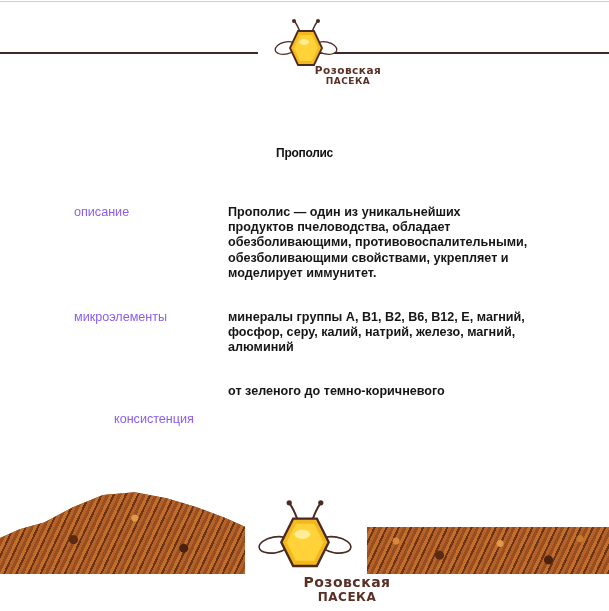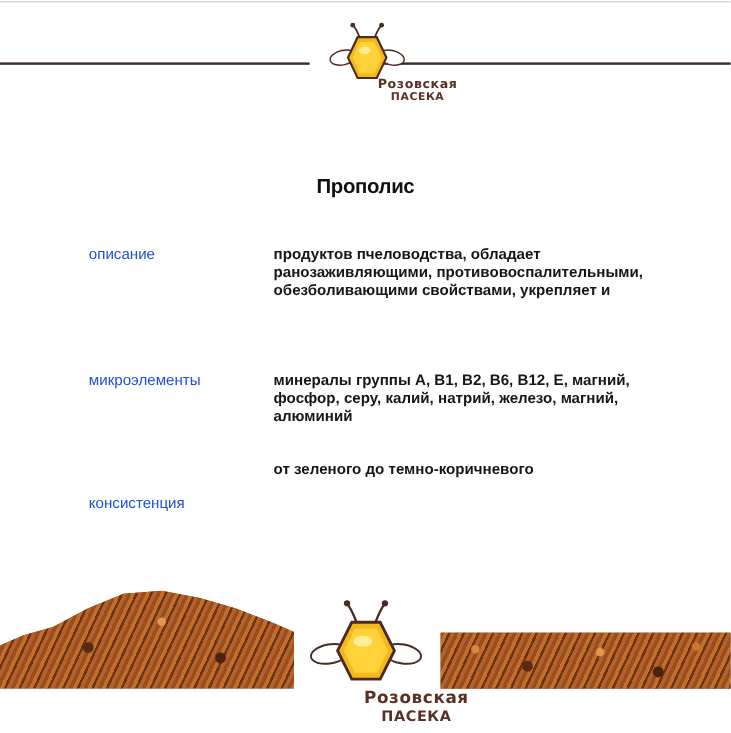--- a/index.html
+++ b/index.html
@@ -6,23 +6,23 @@
   body { width:609px; height:611px; background:#ffffff; position:relative; overflow:hidden; font-family:"Liberation Sans", sans-serif; color:#111; }
   .topline { position:absolute; left:0; top:1px; width:609px; height:1px; background:#cfcfcf; }
   .rule { position:absolute; top:52px; height:2px; background:#3b2a26; }
   .rule.left { left:0; width:258px; }
   .rule.right { left:300px; width:309px; }
   .rule.right { left:300px; }
   .logo { position:absolute; }
   .logo-top { left:268px; top:18px; width:76px; height:78px; }
   .logo-bottom { left:255px; top:497px; width:100px; height:108px; }
   .brand { position:absolute; left:0; width:100%; text-align:center; font-family:"DejaVu Sans", sans-serif; font-weight:bold; color:#5a2f24; letter-spacing:0.5px; line-height:1;margin-left:42px; }
-  .title { position:absolute; left:0; width:609px; top:146px; text-align:center; font-weight:bold; font-size:17px; letter-spacing:-0.3px; }
+  .title { position:absolute; left:0; width:609px; top:146px; text-align:center; font-weight:bold; font-size:12px; letter-spacing:-0.3px; }
   .row { position:absolute; left:74px; width:480px; font-size:12.6px; line-height:15.2px; }
-  .row .label { position:absolute; left:0; top:0; width:152px; color:#1d4ed8; }
+  .row .label { position:absolute; left:0; top:0; width:152px; color:#8b5cf6; }
   .row .value { position:absolute; left:154px; top:0; width:330px; font-weight:bold; color:#161616; }
   .photo { position:absolute; overflow:hidden; }
   .photo-left { left:0; top:488px; width:245px; height:86px; }
   .photo-right { left:367px; top:527px; width:242px; height:47px; }
   .propolis { width:100%; height:100%;
     background:
       radial-gradient(circle at 12% 30%, #d78a3e 0 3px, transparent 4px),
       radial-gradient(circle at 30% 60%, #5a2a12 0 4px, transparent 5px),
       radial-gradient(circle at 55% 35%, #e09a4c 0 3px, transparent 4px),
       radial-gradient(circle at 75% 70%, #4a220f 0 4px, transparent 5px),
@@ -53,42 +53,44 @@
   </svg>
   <div class="brand" style="top:47px;font-size:10.5px;">Розовская</div>
   <div class="brand" style="top:59px;font-size:9px;">ПАСЕКА</div>
 </div>
 
 <div class="title">Прополис</div>
 
 <div class="row" style="top:205px;height:92px;">
   <div class="label">описание</div>
   <div class="value">
+    <div>Прополис — один из уникальнейших</div>
     <div>продуктов пчеловодства, обладает</div>
-    <div>ранозаживляющими, противовоспалительными,</div>
+    <div>обезболивающими, противовоспалительными,</div>
     <div>обезболивающими свойствами, укрепляет и</div>
+    <div>моделирует иммунитет.</div>
   </div>
 </div>
 
 <div class="row" style="top:310px;height:62px;">
   <div class="label">
     <div>микроэлементы</div>
   </div>
   <div class="value">
     <div>минералы группы А, В1, В2, В6, В12, Е, магний,</div>
     <div>фосфор, серу, калий, натрий, железо, магний,</div>
     <div>алюминий</div>
   </div>
 </div>
 
 <div class="row" style="top:384px;height:16px;">
   <div class="value">от зеленого до темно-коричневого</div>
 </div>
 
-<div class="row" style="top:412px;height:16px;">
+<div class="row" style="top:412px;height:16px;margin-left:40px;">
   <div class="label">консистенция</div>
 </div>
 
 <div class="photo photo-left">
   <div class="propolis mound"></div>
 </div>
 <div class="photo photo-right">
   <div class="propolis"></div>
 </div>
 

